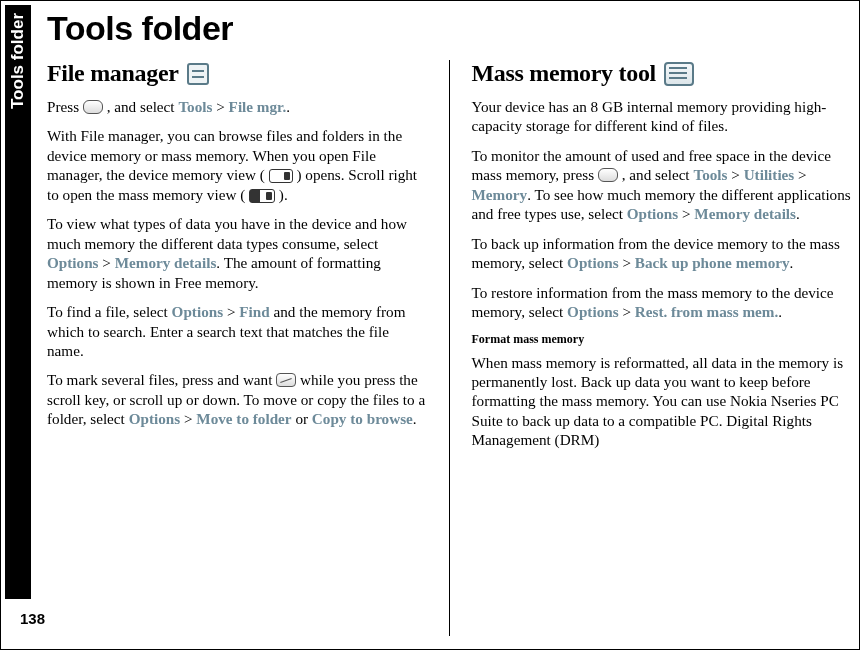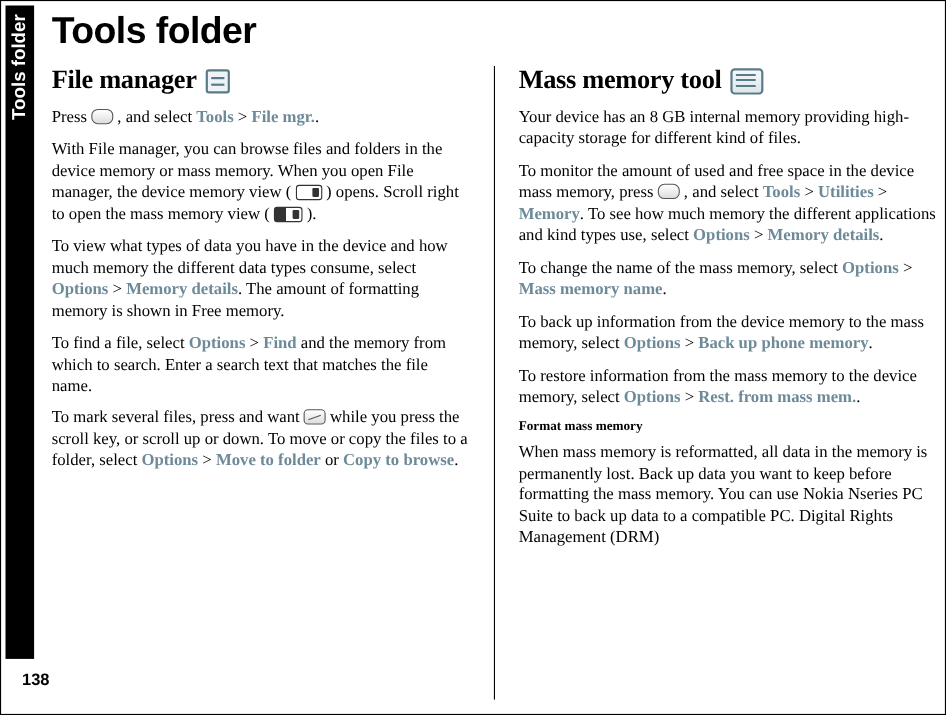--- a/index.html
+++ b/index.html
@@ -197,32 +197,26 @@
         <p>Your device has an 8 GB internal memory providing high-capacity storage for different kind of files.</p>
 
         <p>
           <span>To monitor the amount of used and free space in the device mass memory, press </span>
           <span class="icon-key"></span>
           <span>, and select </span>
           <span class="menu">Tools</span>
           <span class="gt"> &gt; </span>
           <span class="menu">Utilities</span>
           <span class="gt"> &gt; </span>
-          <span class="menu">Memory</span><span>. To see how much memory the different applications and kind types use, select </span>
+          <span class="menu">Memory</span><span>. To see how much memory the different applications and free types use, select </span>
           <span class="menu">Options</span>
           <span class="gt"> &gt; </span>
           <span class="menu">Memory details</span><span>.</span>
         </p>
 
-        <p>
-          <span>To change the name of the mass memory, select </span>
-          <span class="menu">Options</span>
-          <span class="gt"> &gt; </span>
-          <span class="menu">Mass memory name</span><span>.</span>
-        </p>
 
         <p>
           <span>To back up information from the device memory to the mass memory, select </span>
           <span class="menu">Options</span>
           <span class="gt"> &gt; </span>
           <span class="menu">Back up phone memory</span><span>.</span>
         </p>
 
         <p>
           <span>To restore information from the mass memory to the device memory, select </span>

